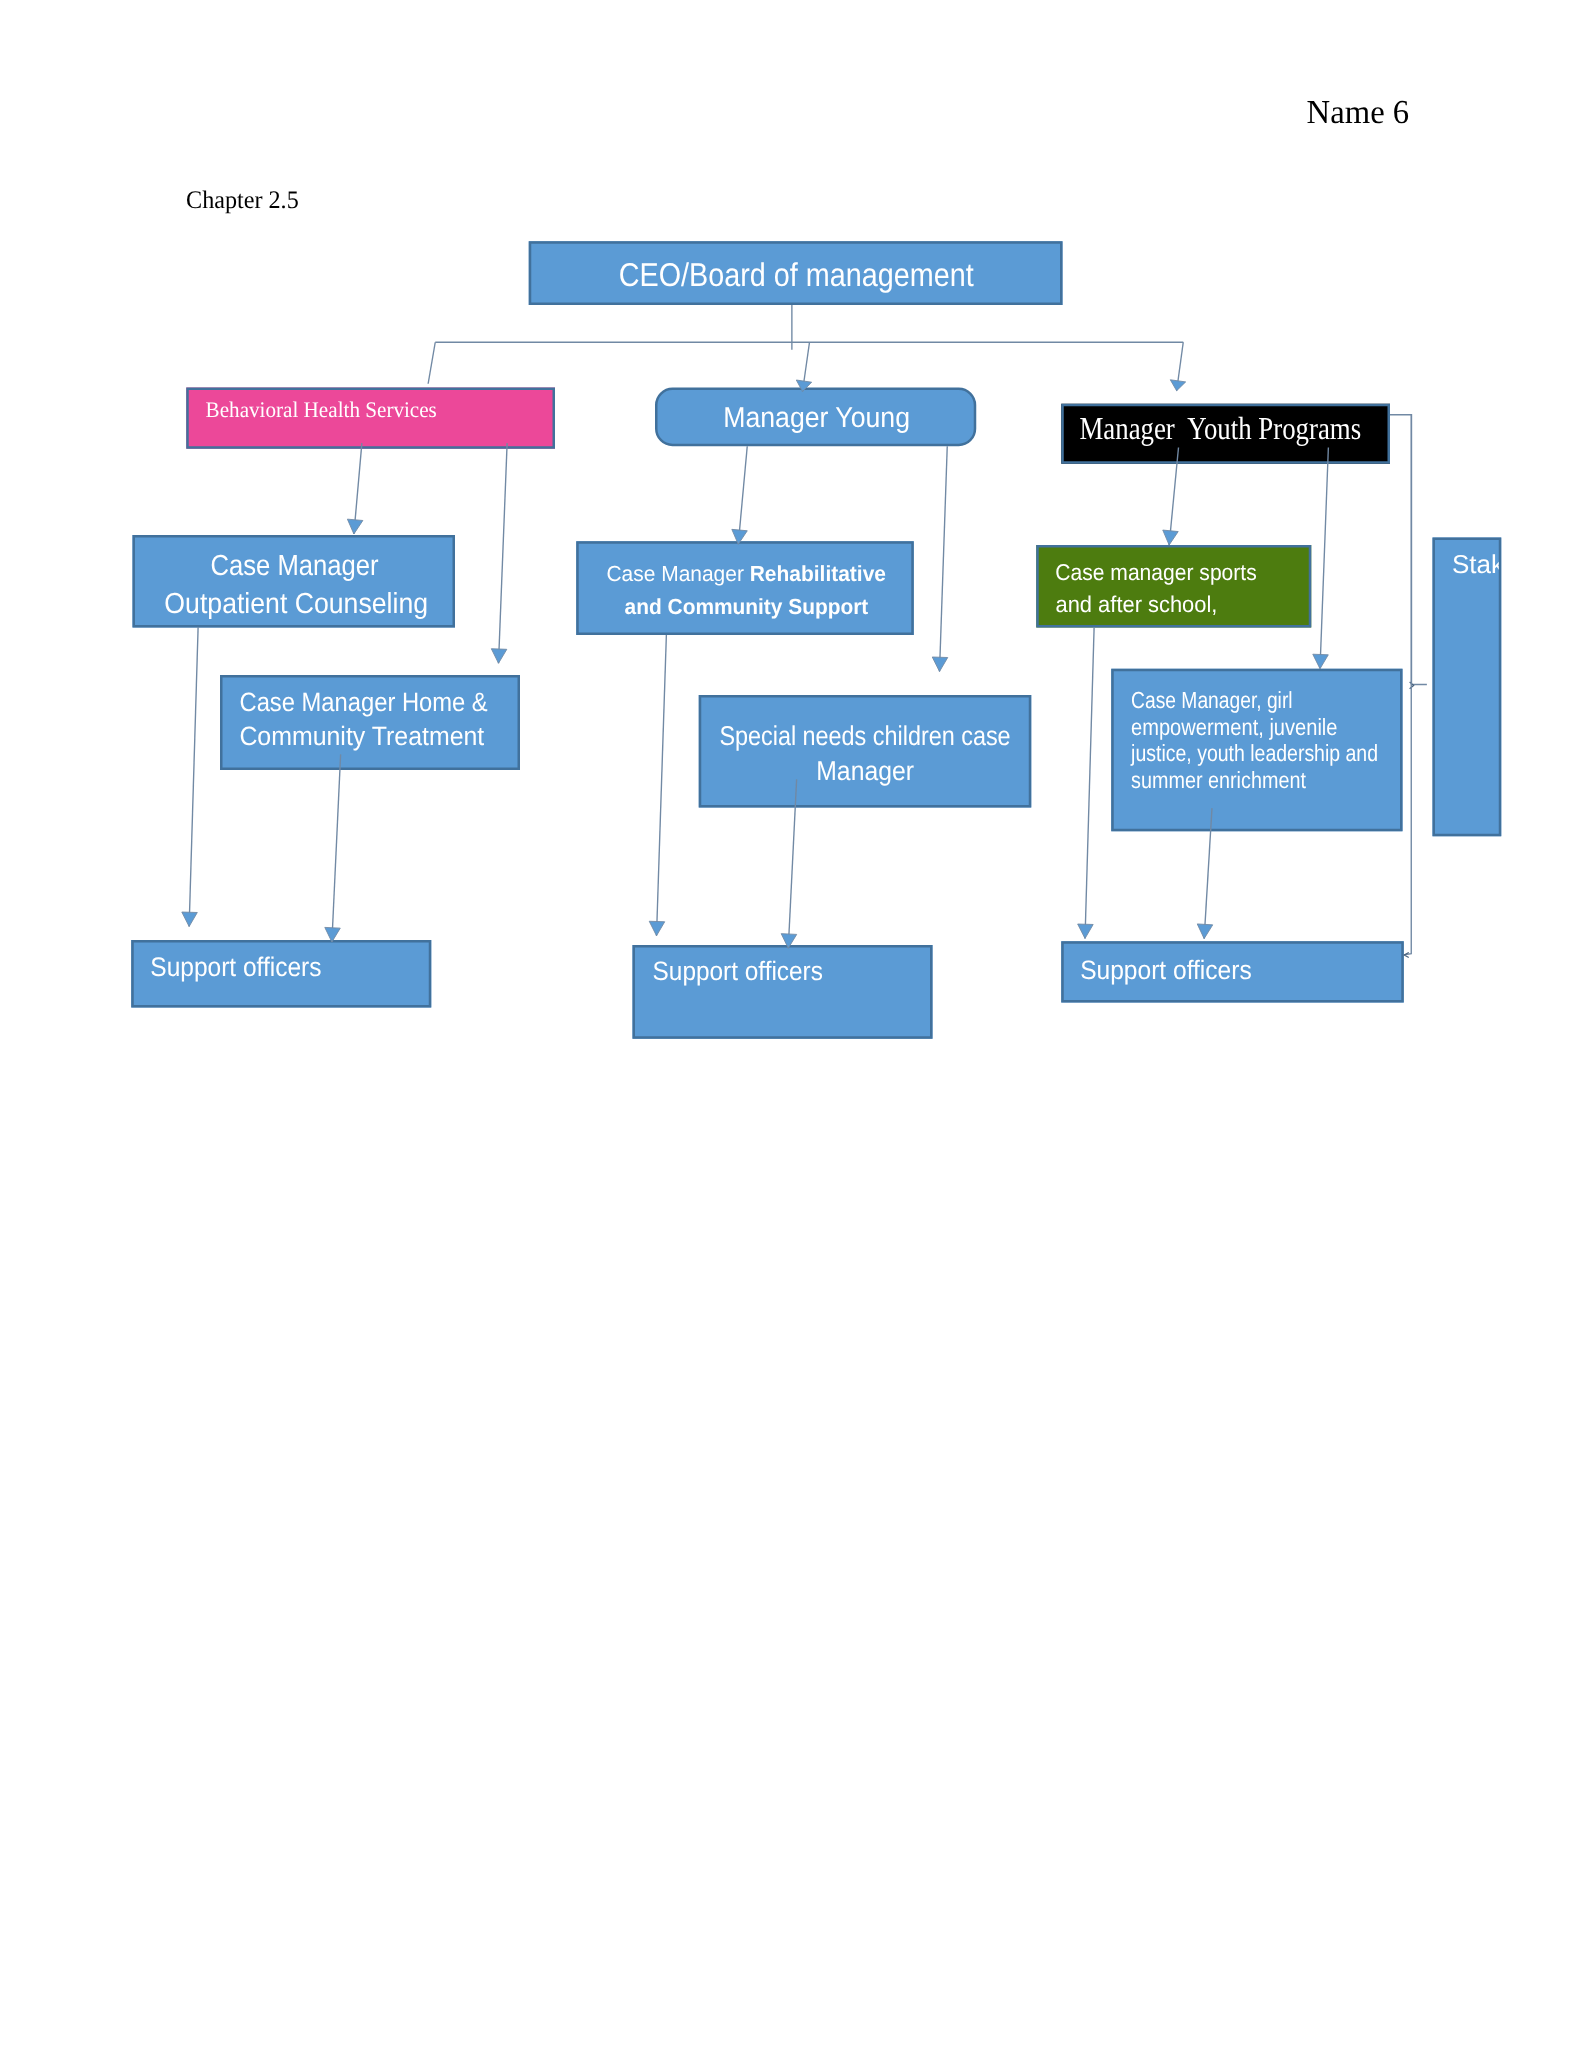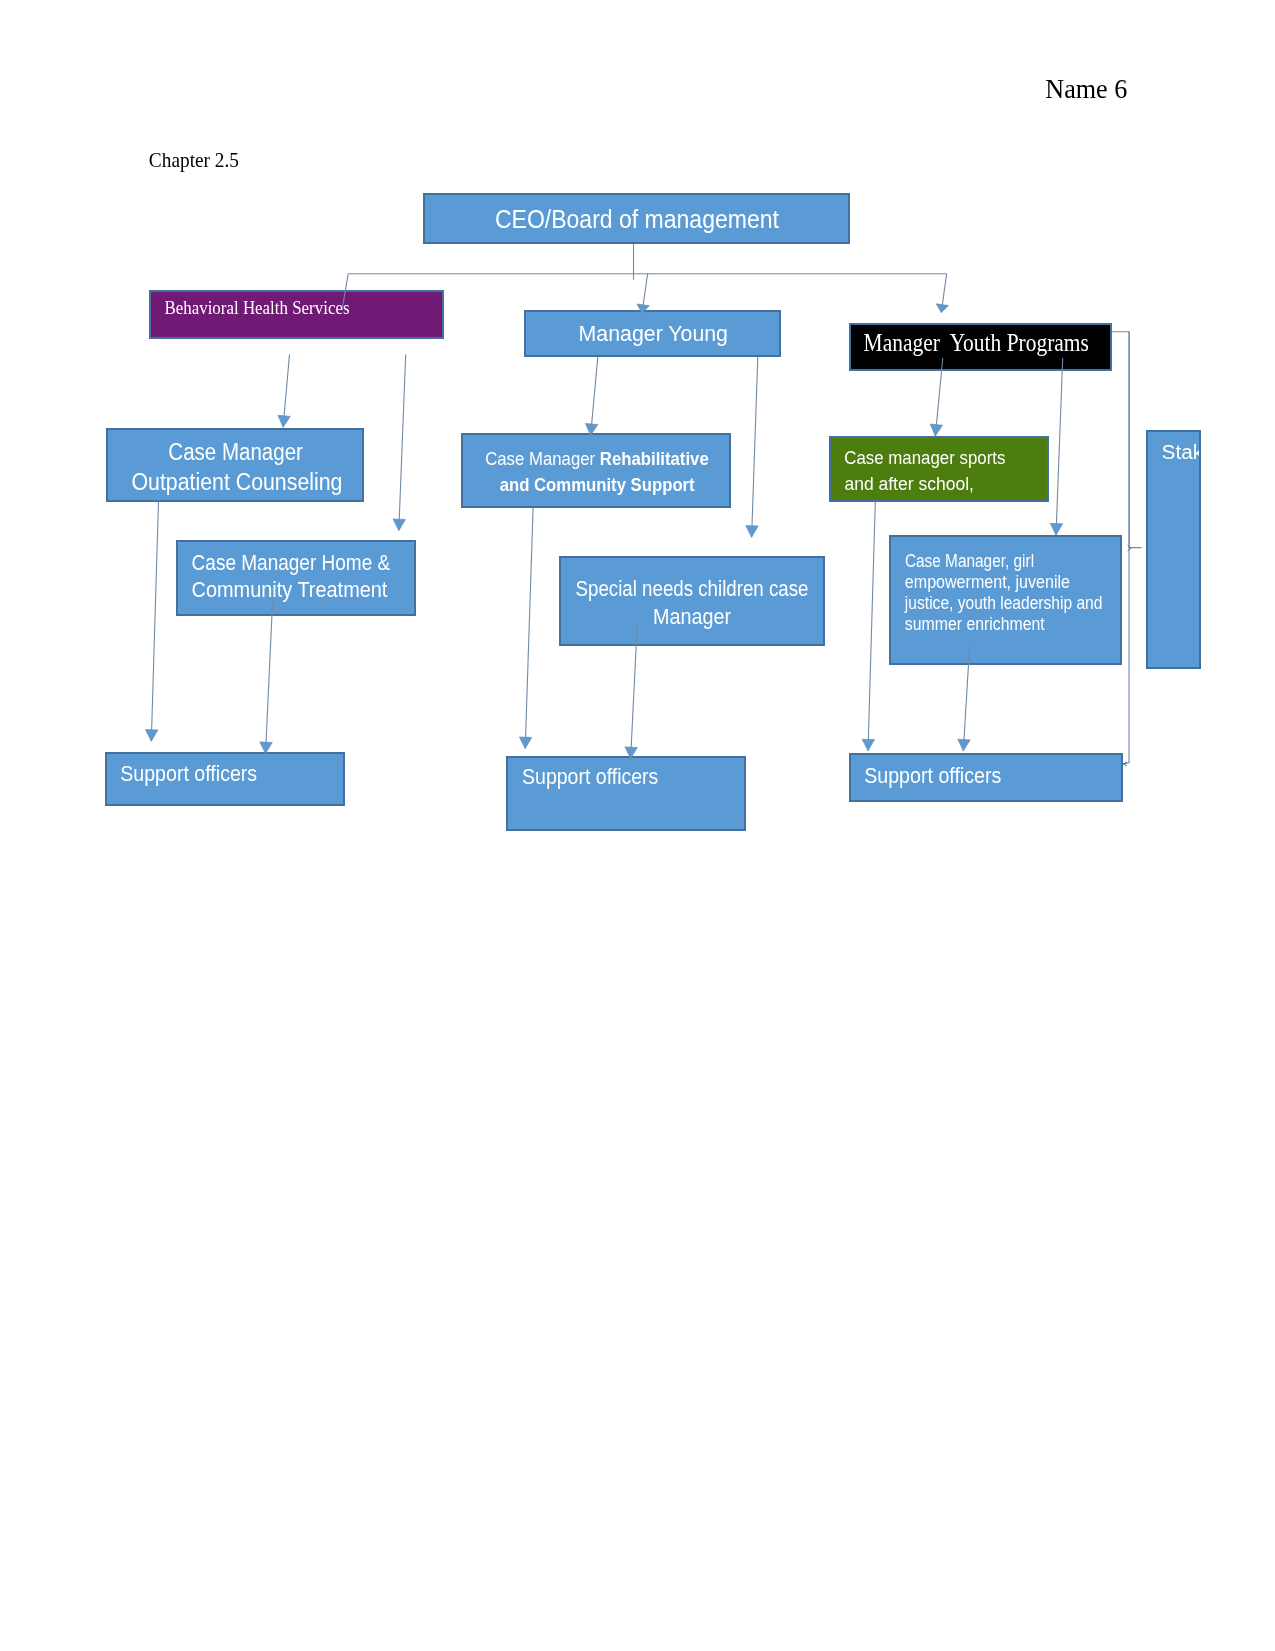--- a/index.html
+++ b/index.html
@@ -102,24 +102,24 @@
       <g>
         <path d="M 969.6 646.5 L 963.3 750.9" fill="none" stroke="#7189A4" stroke-width="1.1" stroke-linejoin="miter"></path>
         <polygon points="963.3,750.9 957.7979398022336,739.1472414480619 970.1754239881378,739.8941585972112" fill="#5B9BD5" stroke="#7189A4" stroke-width="0.7"></polygon>
       </g>
     </svg>
 
   <div id="nodes">
       <div class="node" style="left: 422.8px; top: 192.8px; width: 427.4px; height: 51.4px; background: rgb(91, 155, 213); border-color: rgb(65, 113, 156); color: rgb(255, 255, 255);">
         <div class="line sans" style="font-size: 26.377px; transform: translate(69.94px, 11.41px) scaleX(0.87304);"><span>CEO/Board of management</span></div>
       </div>
-      <div class="node" style="left: 148.8px; top: 290px; width: 295.4px; height: 49.4px; background: #701a75; border-color: rgb(65, 113, 156); color: rgb(255, 255, 255);">
+      <div class="node" style="left: 148.8px; top: 310px; width: 295.4px; height: 49.4px; background: #ec4899; border-color: rgb(65, 113, 156); color: rgb(255, 255, 255);">
         <div class="line serif" style="font-size: 17.846px; transform: translate(13.46px, 7.8px) scaleX(0.94859);"><span>Behavioral Health Services</span></div>
       </div>
-      <div class="node" style="left: 523.8px; top: 309.8px; width: 257.4px; height: 47.4px; background: rgb(91, 155, 213); border-color: rgb(65, 113, 156); color: rgb(255, 255, 255);">
+      <div class="node" style="left: 523.8px; top: 309.8px; width: 257.4px; height: 47.4px; background: rgb(91, 155, 213); border-color: rgb(65, 113, 156); color: rgb(255, 255, 255); border-radius: 14px;">
         <div class="line sans" style="font-size: 22.899px; transform: translate(52.59px, 10.45px) scaleX(0.93207);"><span>Manager Young</span></div>
       </div>
       <div class="node" style="left: 848.8px; top: 323px; width: 263.4px; height: 48.4px; background: #000000; border-color: rgb(65, 113, 156); color: rgb(255, 255, 255);">
         <div class="line serif" style="font-size: 25.538px; transform: translate(12.57px, 5.28px) scaleX(0.84112);"><span>Manager  Youth Programs</span></div>
       </div>
       <div class="node" style="left: 105.8px; top: 427.8px; width: 258.4px; height: 74.4px; background: rgb(91, 155, 213); border-color: rgb(65, 113, 156); color: rgb(255, 255, 255);">
         <div class="line sans" style="font-size: 23.188px; transform: translate(60.36px, 11.21px) scaleX(0.88514);"><span>Case Manager</span></div>
         <div class="line sans" style="font-size: 23.188px; transform: translate(23.49px, 41.41px) scaleX(0.91989);"><span>Outpatient Counseling</span></div>
       </div>
       <div class="node" style="left: 460.8px; top: 432.8px; width: 270.4px; height: 75.4px; background: rgb(91, 155, 213); border-color: rgb(65, 113, 156); color: rgb(255, 255, 255);">

